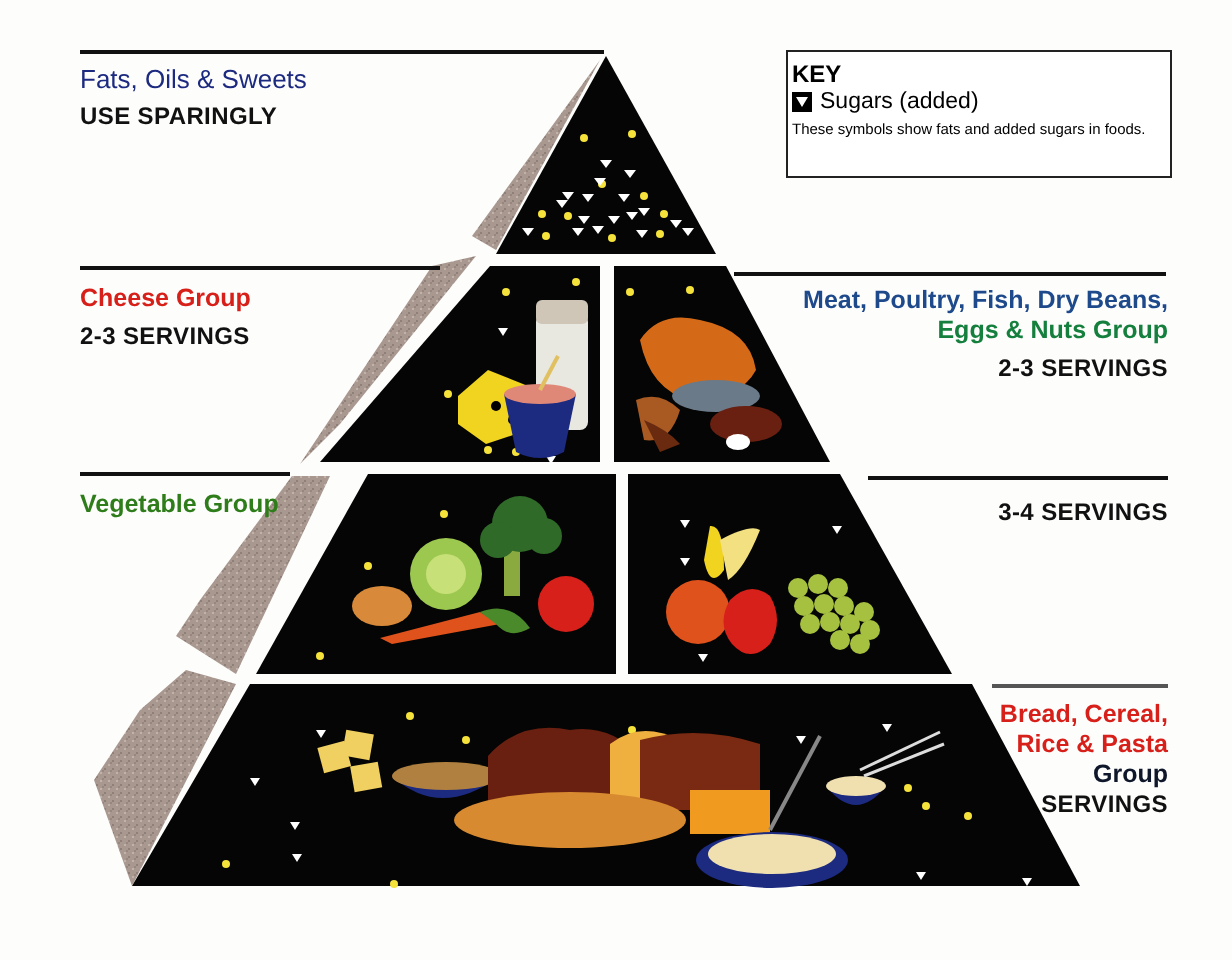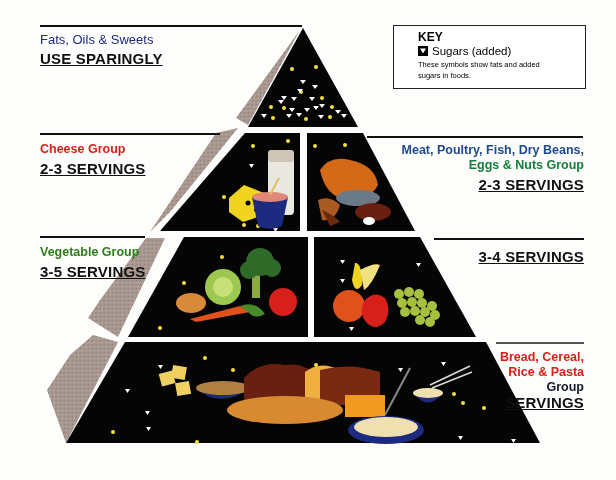--- a/index.html
+++ b/index.html
@@ -1,24 +1,24 @@
 <!DOCTYPE html>
 <html><head>
 <meta charset="utf-8">
 <style>
   html,body{margin:0;padding:0;background:#fdfdfc;}
   body{width:616px;height:480px;position:relative;overflow:hidden;font-family:"Liberation Sans",sans-serif;}
   .rule{position:absolute;height:2px;background:#111;}
   .lbl{position:absolute;font-size:12.5px;line-height:15px;font-weight:bold;}
   .grp{font-weight:bold;}
-  .srv{color:#111;margin-top:4px;font-size:15px;letter-spacing:0.2px;text-decoration:underline;}
+  .srv{color:#111;margin-top:4px;font-size:12px;letter-spacing:0.2px;}
   .left{text-align:left;}
   .right{text-align:right;}
   #pyr{position:absolute;left:0;top:0;}
-  .key{position:absolute;left:393px;top:25px;width:193px;height:64px;border:1.5px solid #222;background:#fff;padding:4px 24px;box-sizing:border-box;}
+  .key{position:absolute;left:393px;top:25px;width:193px;height:64px;border:1.5px solid #222;background:#fff;padding:4px 2px;box-sizing:border-box;}
   .key .kt{font-weight:bold;font-size:12px;line-height:14px;}
   .key .row{font-size:11.5px;line-height:14px;display:flex;align-items:center;gap:4px;}
   .key .sw{width:10px;height:10px;background:#000;display:inline-flex;align-items:center;justify-content:center;}
   .key .note{font-size:7.5px;line-height:11px;margin-top:1px;}
 </style>
 </head>
 <body>
 
 <svg id="pyr" width="616" height="480" viewBox="0 0 616 480">
   <defs>
@@ -204,21 +204,20 @@
 </div>
 
 <div class="lbl right" style="right:32px;top:143px;">
   <div class="grp" style="color:#1e4a8c;padding-left:12px;">Meat, Poultry, Fish, Dry Beans,</div>
   <div class="grp" style="color:#15803d;">Eggs &amp; Nuts Group</div>
   <div class="srv">2-3 SERVINGS</div>
 </div>
 
 <div class="lbl left" style="left:40px;top:245px;">
   <div class="grp" style="color:#2e7d1a;">Vegetable Group</div>
-  <div class="srv">3-5 SERVINGS</div>
 </div>
 
 <div class="lbl right" style="right:32px;top:245px;">
   <div class="srv">3-4 SERVINGS</div>
 </div>
 
 <div class="lbl right" style="right:32px;top:350px;">
   <div class="grp" style="color:#d8201a;">Bread, Cereal,</div>
   <div class="grp" style="color:#d8201a;">Rice &amp; Pasta</div>
   <div class="grp" style="color:#0f172a;">Group</div>

